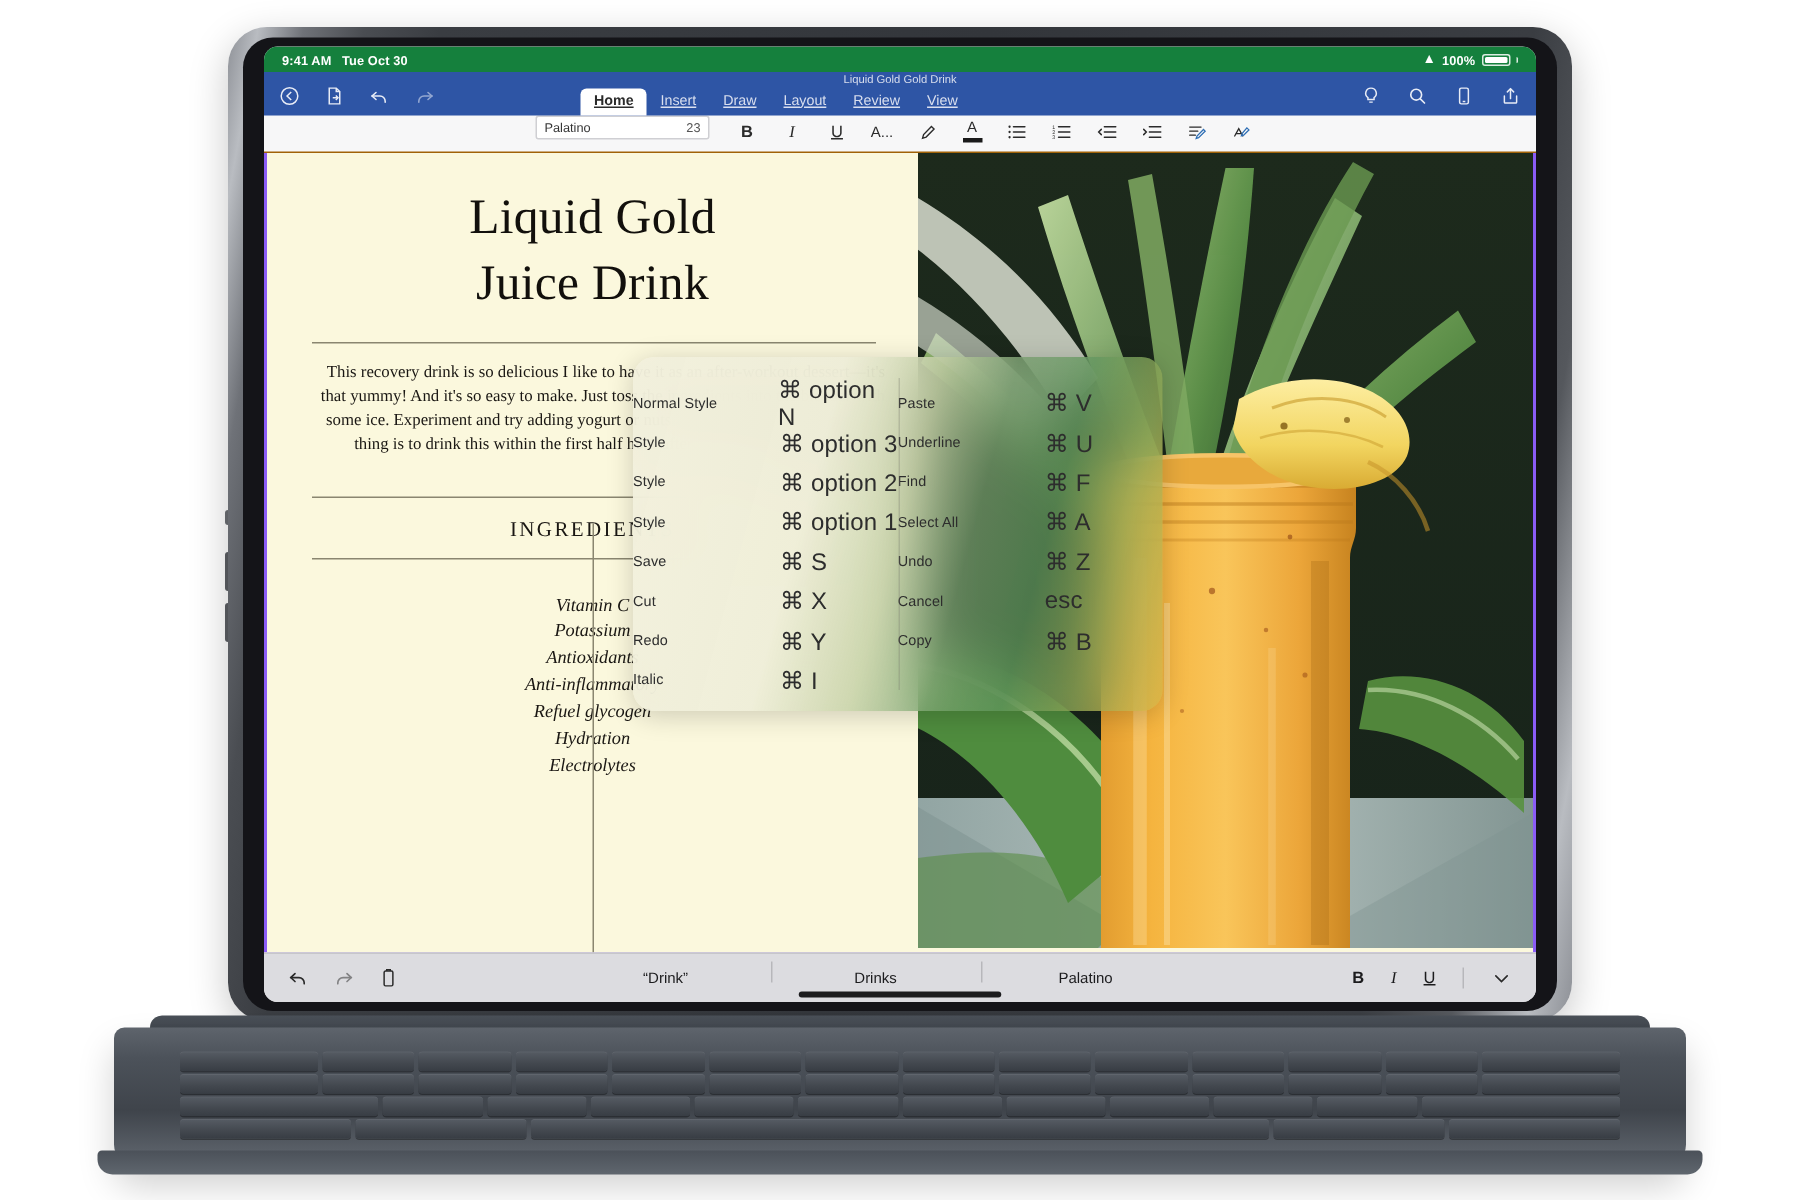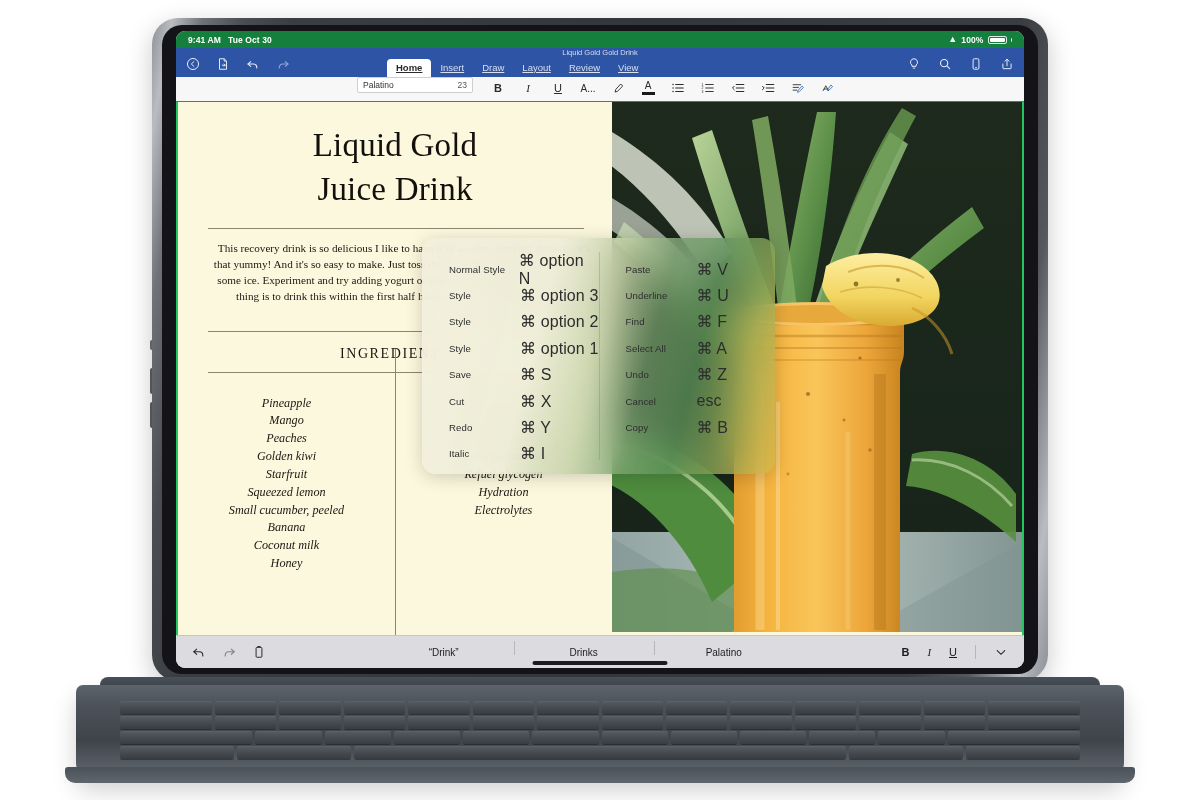--- a/index.html
+++ b/index.html
@@ -94,21 +94,21 @@
     padding: 0 5px; font-size: 8.5px; color: #333;
   }
   .font-size-val { margin-left: auto; color: #555; }
   .fbtn {
     width: 30px; height: 22px; display: flex; align-items: center;
     justify-content: center; color: #2b2b2b; font-size: 11px;
   }
   .fbtn svg { display: block; }
 
   
-  .doc-area { flex: 1; background: #22c55e; position: relative; overflow: hidden; }
+  .doc-area { flex: 1; background: #8b5cf6; position: relative; overflow: hidden; }
   .page {
     position: absolute; left: 2px; top: 0; right: 2px; bottom: 0;
     background: #fbf8dd;
     display: flex;
   }
   .page-left { width: 434px; position: relative; padding: 0; }
   .page-photo {
     position: absolute; left: 434px; top: 0; right: 0; bottom: 0;
     overflow: hidden;
   }
@@ -161,21 +161,21 @@
   }
   .sc-col { flex: 1; padding: 18px 0 0 0; position: relative; }
   .sc-col + .sc-col::before {
     content:''; position:absolute; left:0; top:14px; bottom:14px;
     width:1px; background: rgba(120,120,110,.30);
   }
   .sc-row {
     display: flex; align-items: center; height: 26.4px;
     font-size: 9.6px; color: #2d2d2d; letter-spacing: .1px;
   }
-  .sc-label { padding-left: 27px; width: 98px; }
+  .sc-label { width: 98px; }
   .sc-keys { }
   .cmd { font-size: 16px; }
 
   
   .bottom-bar {
     height: 33px; flex: none; background: #dcdce0;
     display: flex; align-items: center; position: relative;
     border-top: 1px solid #c6c6ca;
   }
   .bb-left { display: flex; gap: 16px; padding-left: 16px; align-items: center; }
@@ -402,32 +402,20 @@
             <div>Juice Drink</div>
           </div>
           <div class="rule"></div>
           <div class="body-para">This recovery drink is so delicious I like to have it as an after-workout dessert—it's that yummy! And it's so easy to make. Just toss the ingredients into the blender with some ice. Experiment and try adding yogurt or nuts if you like. The most important thing is to drink this within the first half hour after a workout for the maximum recovery benefit.</div>
           <div class="rule2"></div>
           <div class="section-head">INGREDIENTS</div>
           <div class="rule2"></div>
 
           <div class="cols">
             <div class="col-divider"></div>
-            <div class="col">
-              <div>Pineapple</div>
-              <div>Mango</div>
-              <div>Peaches</div>
-              <div>Golden kiwi</div>
-              <div>Starfruit</div>
-              <div>Squeezed lemon</div>
-              <div>Small cucumber, peeled</div>
-              <div>Banana</div>
-              <div>Coconut milk</div>
-              <div>Honey</div>
-            </div>
             <div class="col">
               <div>Vitamin C</div>
               <div>Potassium</div>
               <div>Antioxidants</div>
               <div>Anti-inflammatory</div>
               <div>Refuel glycogen</div>
               <div>Hydration</div>
               <div>Electrolytes</div>
             </div>
           </div>

